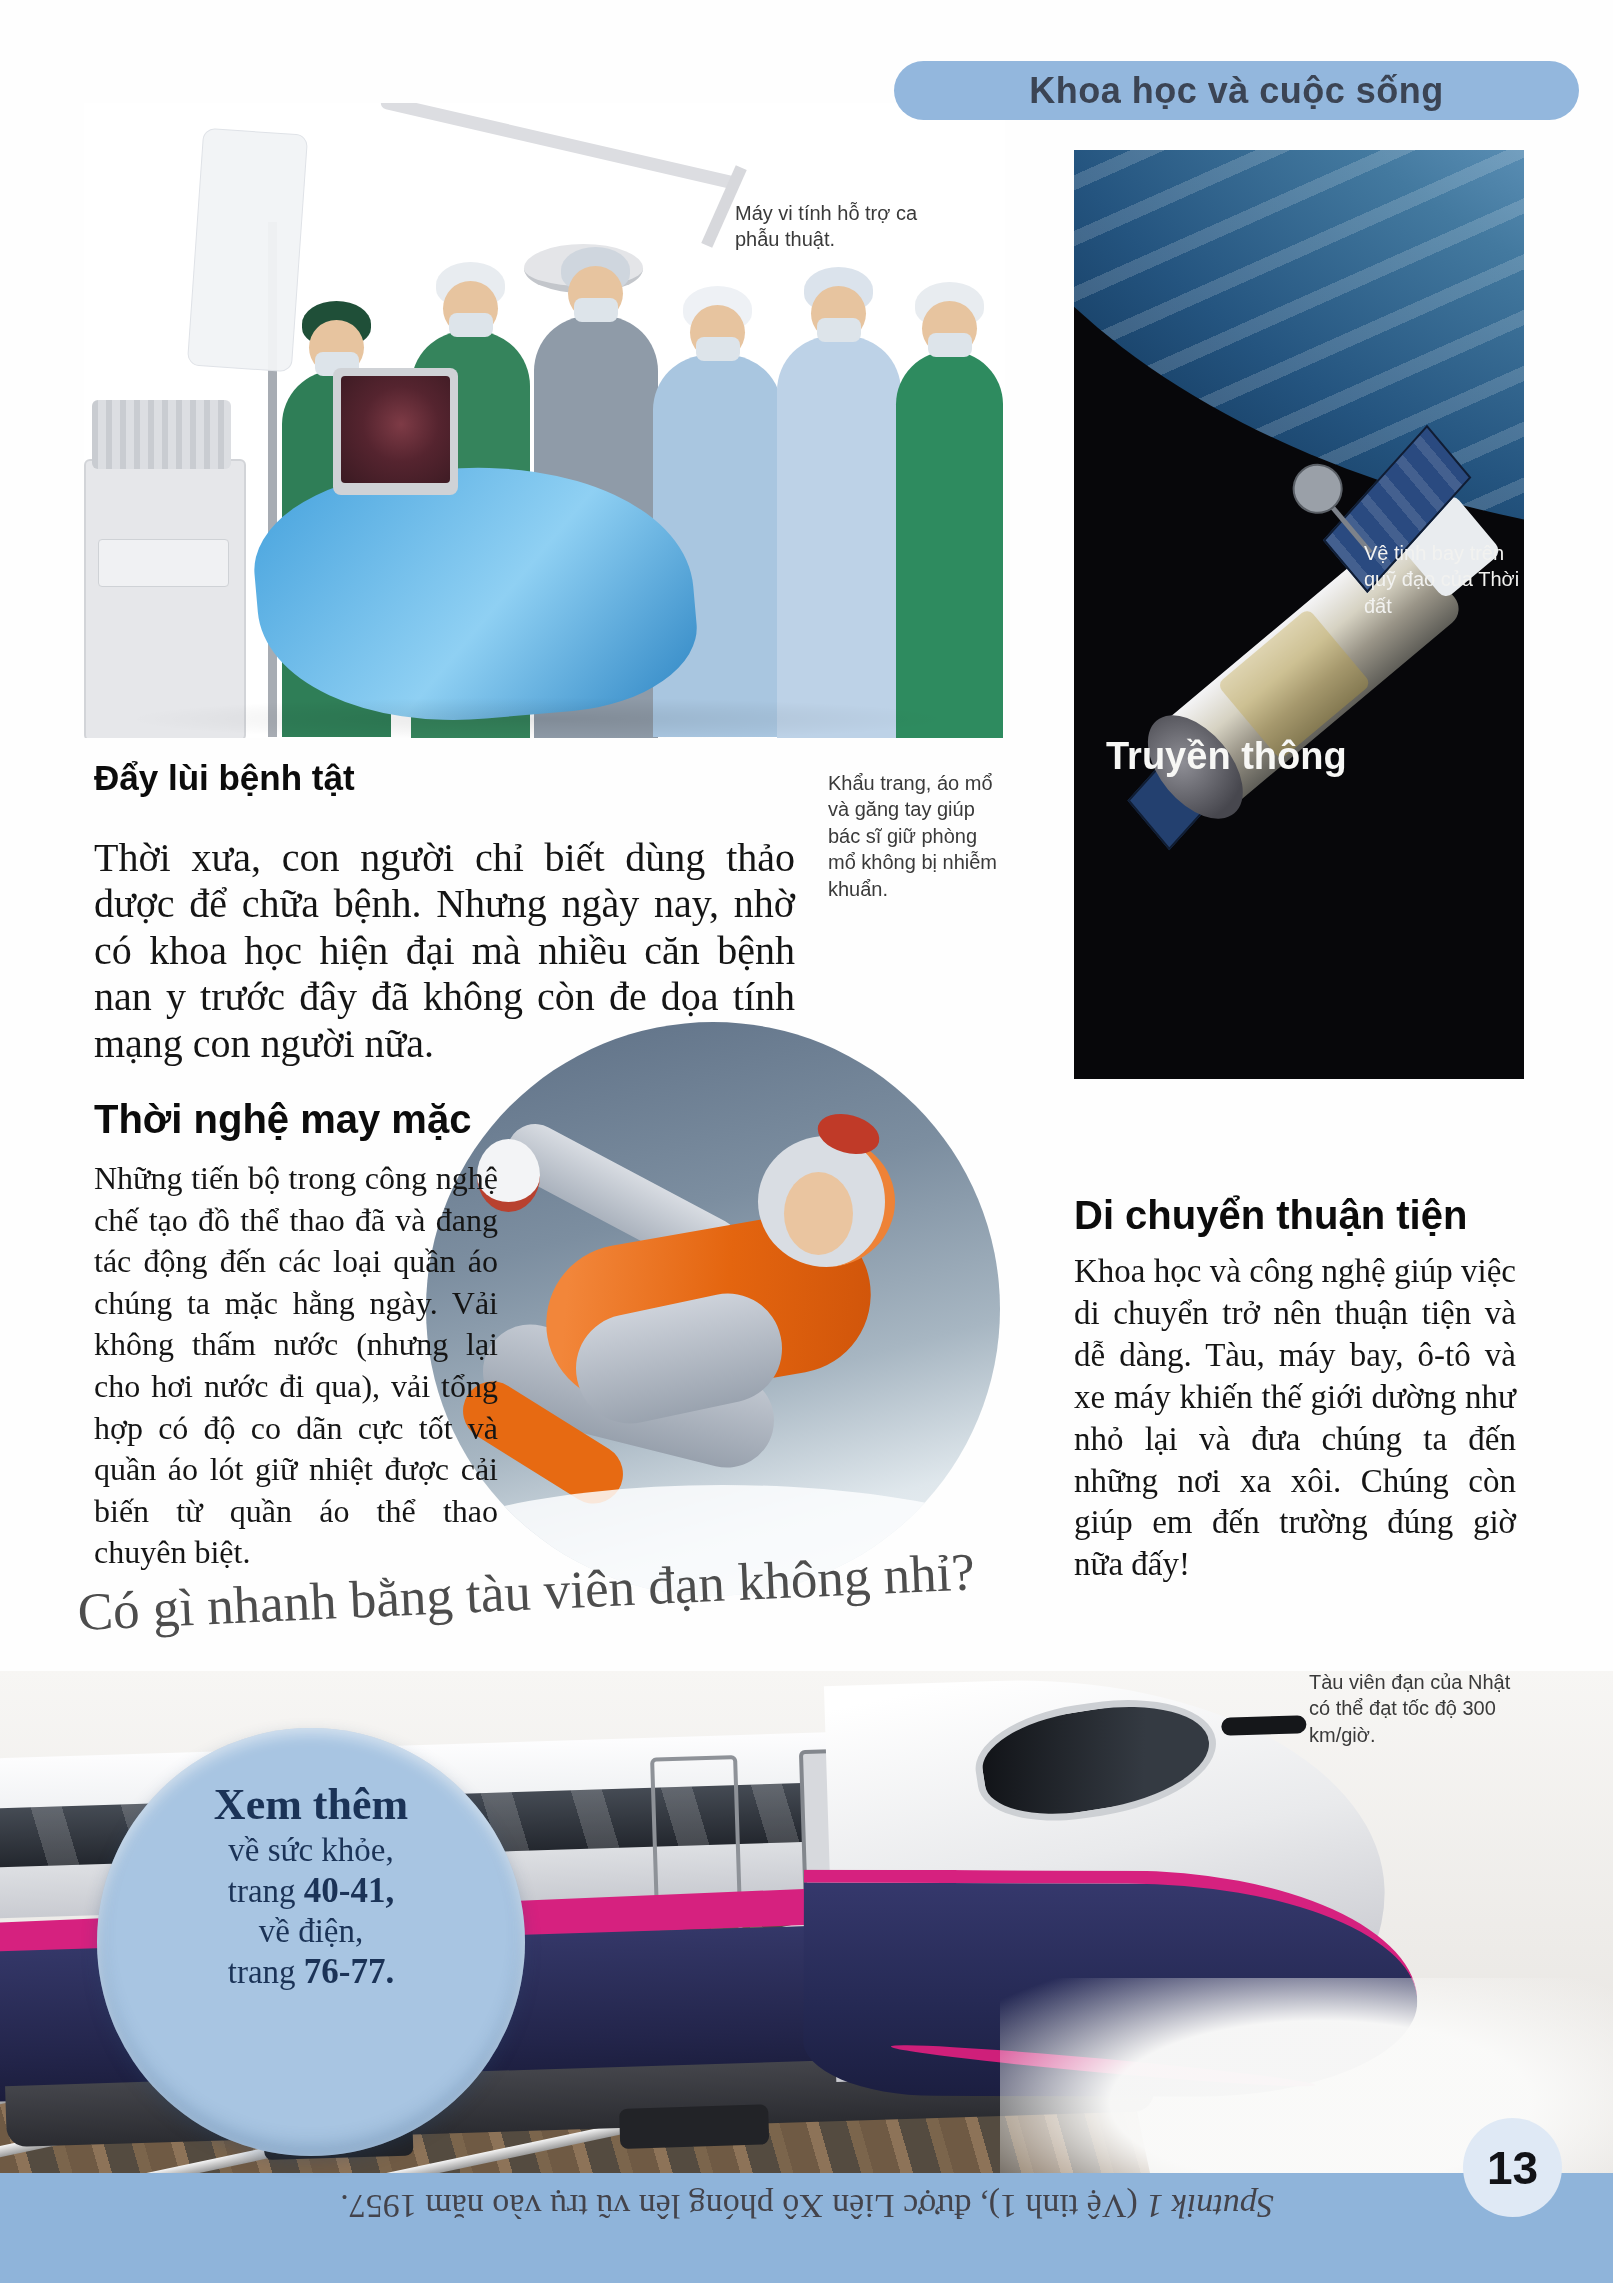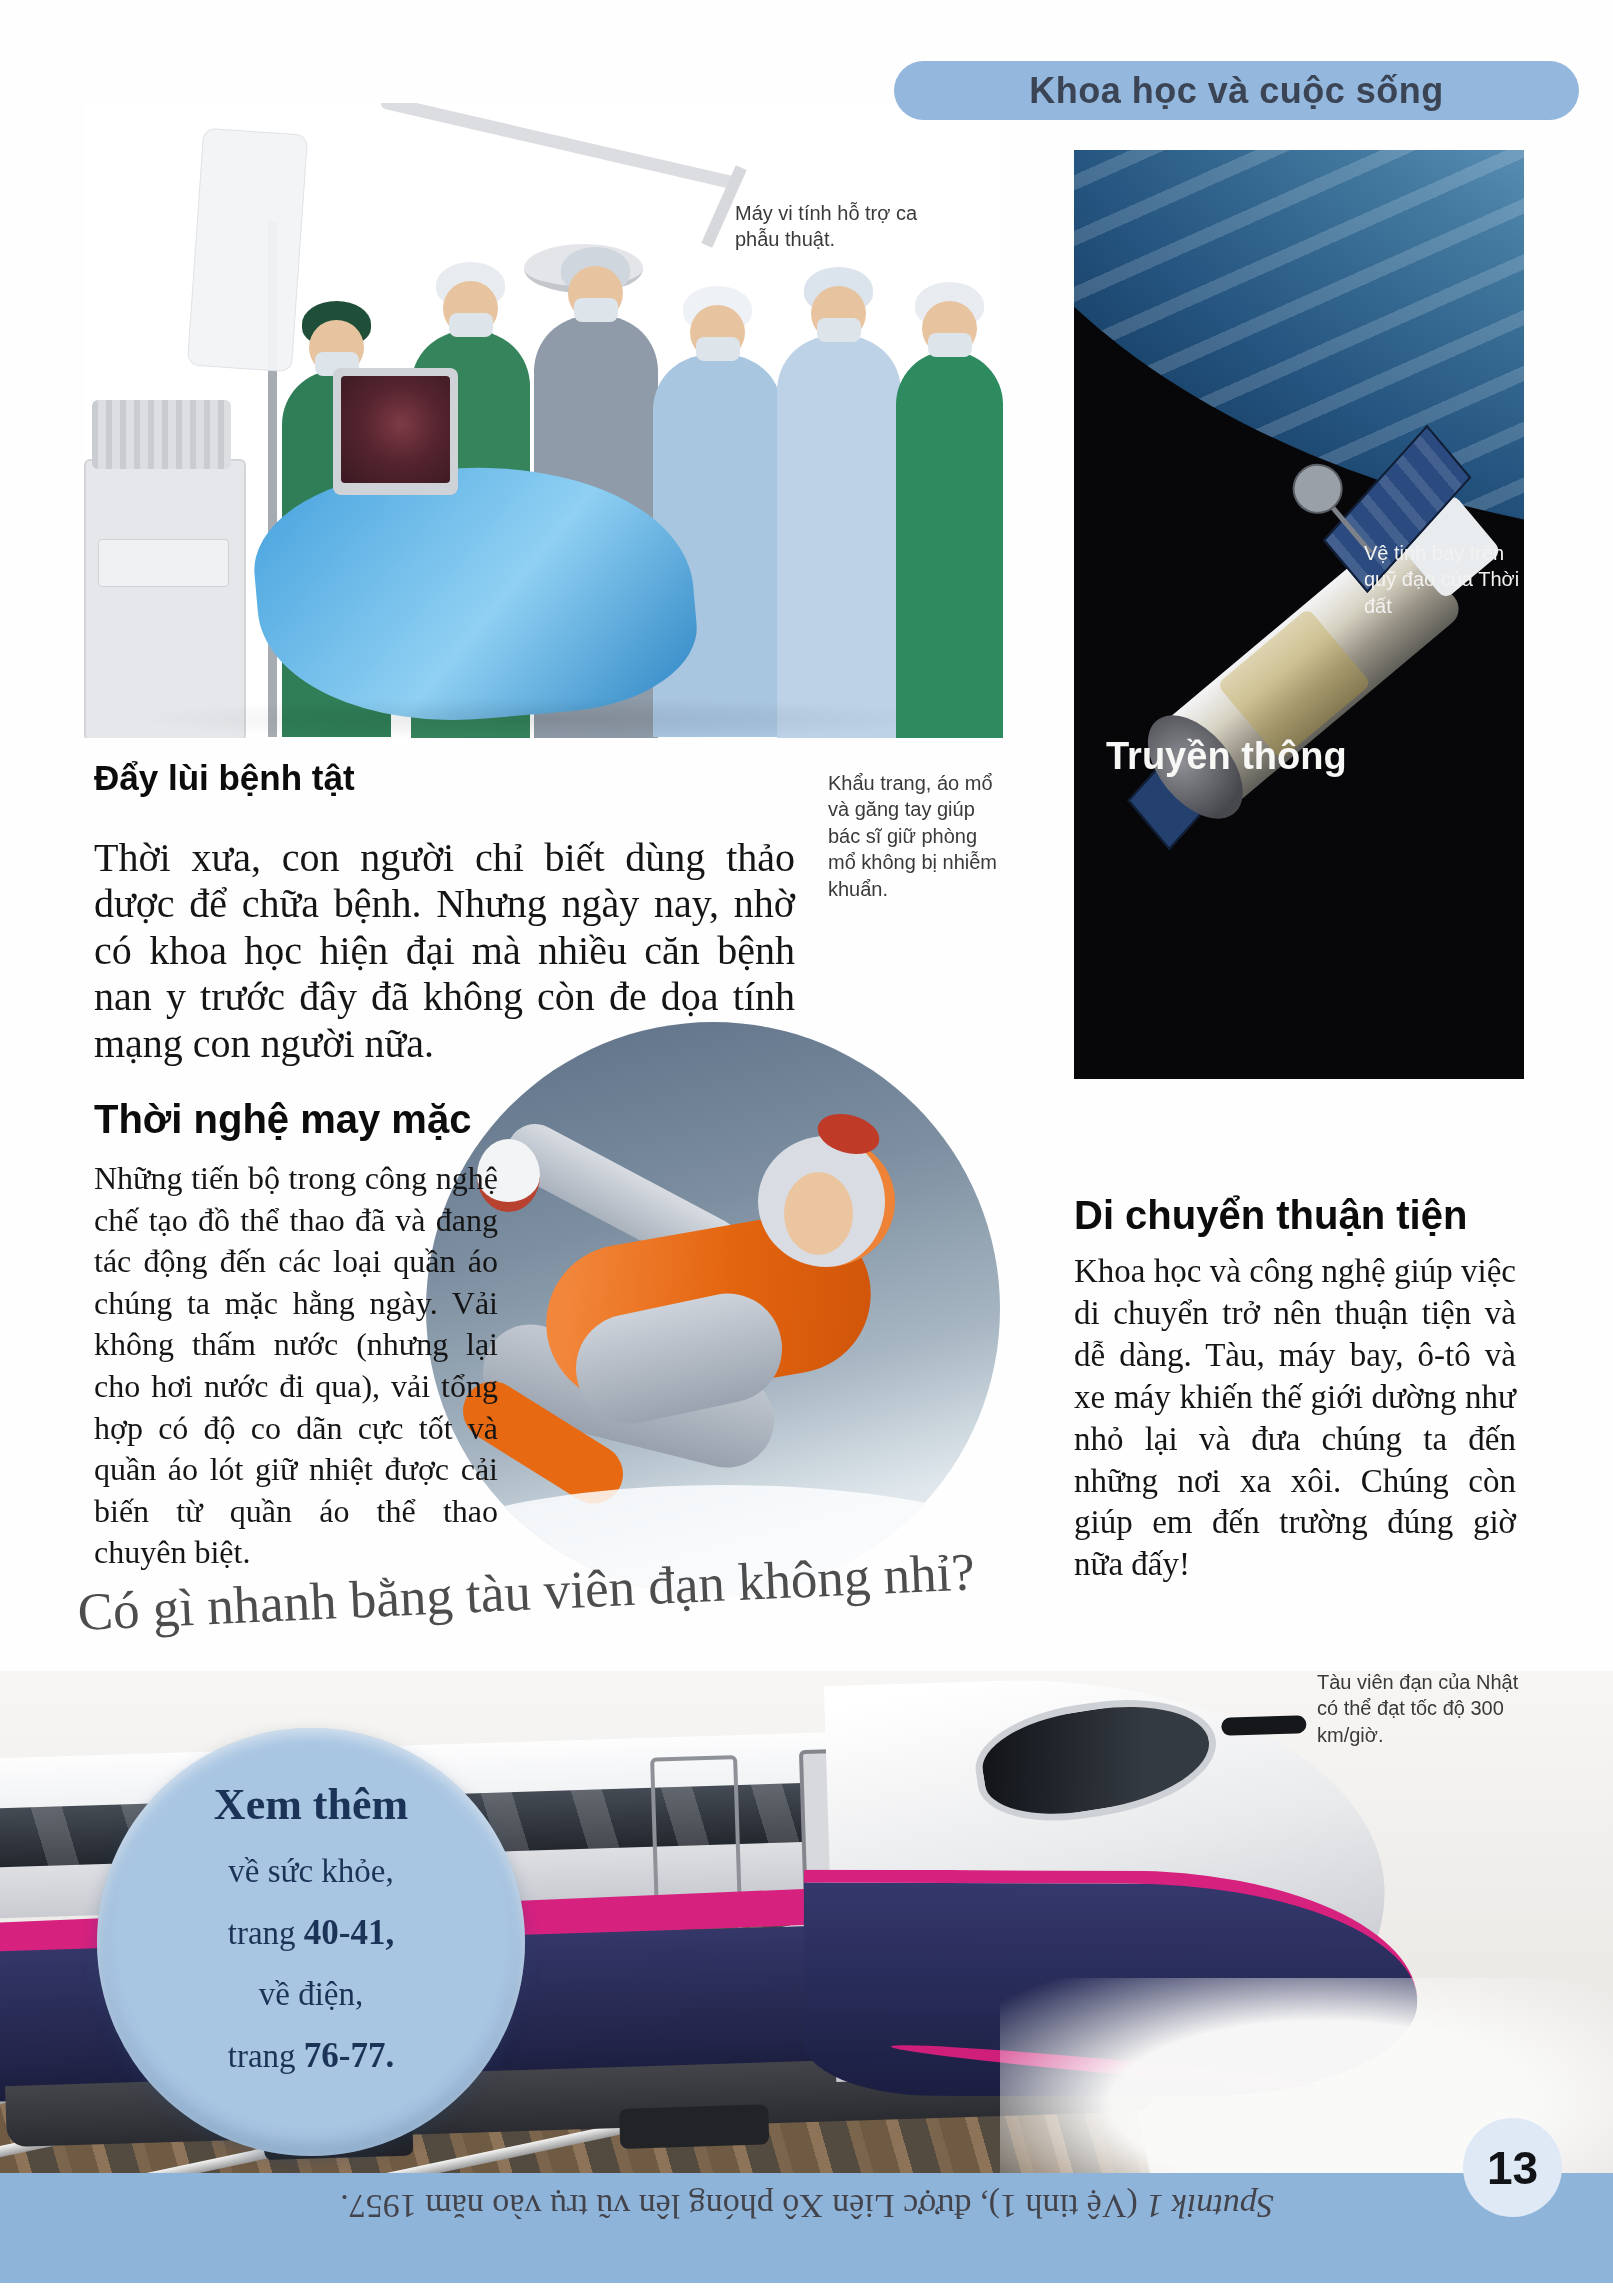--- a/index.html
+++ b/index.html
@@ -41,21 +41,21 @@
   #surgery .monitor .scr{position:absolute;left:8px;top:8px;right:8px;bottom:12px;border-radius:4px;
       background:radial-gradient(circle at 55% 45%,#7e3b46 0%,#55242f 45%,#3a1a22 100%);}
   #surgery .shadow{position:absolute;left:40px;top:594px;width:832px;height:44px;border-radius:50%;
       background:radial-gradient(ellipse,rgba(0,0,0,.10),rgba(0,0,0,0) 70%);}
 
   
   .cap{font-size:20px;line-height:1.32;color:#3a3a3a;z-index:4;}
   #cap-surgery{left:735px;top:200px;width:218px;}
   #cap-mask{left:828px;top:770px;width:180px;}
   #cap-sat{left:1364px;top:540px;width:174px;color:#f2f2f0;}
-  #cap-train{left:1309px;top:1669px;width:208px;margin-left:8px;}
+  #cap-train{left:1309px;top:1669px;width:208px;}
 
   
   #satpanel{left:1074px;top:150px;width:450px;height:929px;background:#07070a;overflow:hidden;z-index:1;}
   #satpanel .earth{position:absolute;left:-149px;top:-693px;width:1733px;height:1089px;border-radius:50%;
       background:radial-gradient(ellipse at 58% 22%,#e9f2f7 0%,#bed9ea 16%,#7fb0d6 34%,#43799f 55%,#24547f 72%,#12375c 86%,#0a2340 100%);}
   #satpanel .clouds{position:absolute;left:-149px;top:-693px;width:1733px;height:1089px;border-radius:50%;opacity:.45;
       background:repeating-linear-gradient(-24deg,rgba(255,255,255,.35) 0 14px,rgba(255,255,255,0) 14px 51px);}
   #satpanel .sat{position:absolute;left:40px;top:327px;width:396px;height:396px;transform:rotate(-40deg);}
   #satpanel .tube{position:absolute;left:40px;top:139px;width:317px;height:109px;border-radius:18px;
       background:linear-gradient(180deg,#f4f4f6 0%,#d6d2c2 35%,#9a9588 65%,#5f5e58 100%);}
@@ -134,21 +134,21 @@
   #train .pinklow{position:absolute;left:54px;top:381px;width:426px;height:14px;background:#cf1f7a;border-radius:50%;transform:rotate(7deg);}
   #train .under{position:absolute;left:40px;top:382px;width:1148px;height:61px;background:linear-gradient(#44454b,#2b2c31);border-radius:0 0 20px 20px;}
   #train .bog1{position:absolute;left:297px;top:424px;width:149px;height:40px;background:#222327;border-radius:8px;}
   #train .bog2{position:absolute;left:653px;top:424px;width:149px;height:40px;background:#222327;border-radius:8px;}
 
   
   #seemore{left:97px;top:1728px;width:428px;height:428px;border-radius:50%;background:#a8c5e2;z-index:6;text-align:center;
       box-shadow:inset 0 6px 14px rgba(255,255,255,.55), inset 0 -10px 18px rgba(45,80,120,.25), 0 6px 16px rgba(40,70,110,.25);
       color:#1b3357;}
   #seemore .title{margin-top:51px;font-size:44px;font-weight:700;}
-  #seemore .ln{font-size:33px;margin-top:23px;}
+  #seemore .ln{font-size:33px;margin-top:2px;}
   #seemore b{font-size:35px;}
 
   
   #strip{left:0;top:2173px;width:1614px;height:119px;background:#8fb4da;z-index:5;}
   #strip .fliptext{margin-top:14px;text-align:center;transform:rotate(180deg);font-size:34px;color:#43434b;}
   #strip .it{font-style:italic;}
   #pagenum{left:1463px;top:2118px;width:99px;height:99px;border-radius:50%;background:#dfe9f5;z-index:7;
       display:flex;align-items:center;justify-content:center;font-size:46px;font-weight:700;color:#121317;}
 </style>
 </head>

